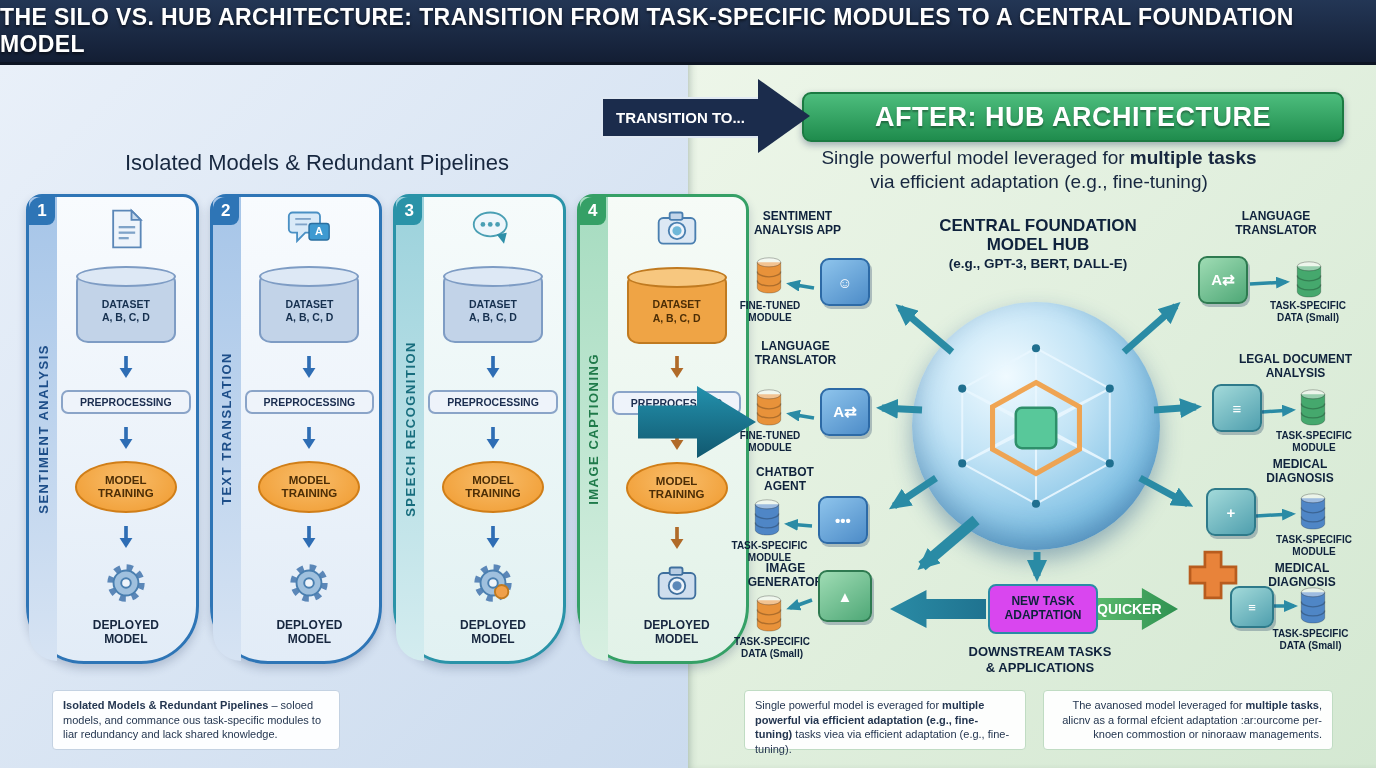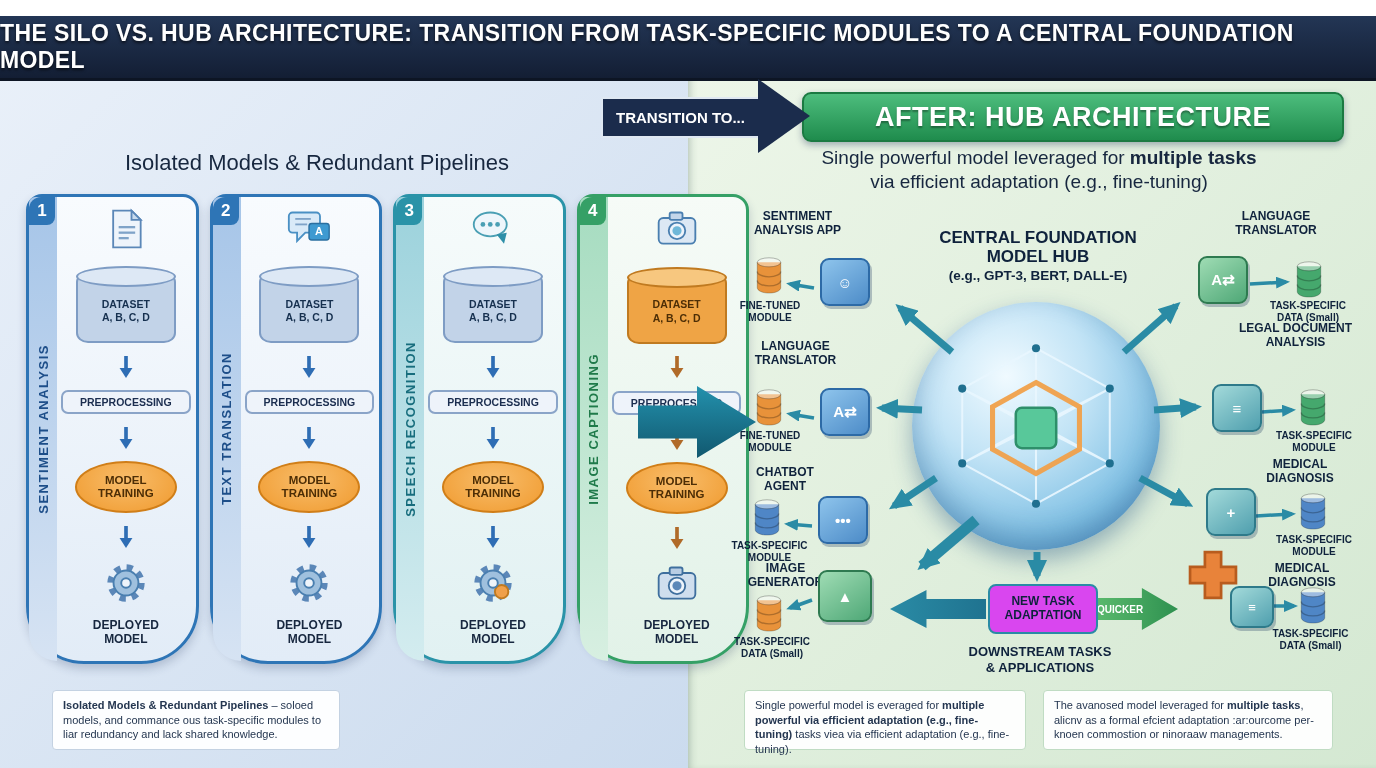--- a/index.html
+++ b/index.html
@@ -1,21 +1,21 @@
 <!DOCTYPE html>
 <html><head>
 <meta charset="utf-8">
 <style>
   html,body{margin:0;padding:0;background:#e9e9e9;}
   .stage{position:relative;width:1376px;height:768px;overflow:hidden;background:#fff;
          font-family:"Liberation Sans",sans-serif;}
   .pl{white-space:pre-line;}
 
   
-  .banner{position:absolute;left:0;top:16px;width:1376px;height:62px;
+  .banner{position:absolute;left:0;top:0;width:1376px;height:62px;
           background:linear-gradient(#233655,#131e34);display:flex;align-items:center;justify-content:center;
           border-bottom:3px solid #0d1524;z-index:6;}
   .banner-title{color:#fff;font-size:23px;font-weight:bold;letter-spacing:.4px;text-shadow:0 2px 3px rgba(0,0,0,.6);}
 
   
   .panel-left{position:absolute;left:0;top:62px;width:688px;height:706px;
               background:linear-gradient(135deg,#e9f0f9,#cbdbee);}
   .panel-right{position:absolute;left:688px;top:62px;width:688px;height:706px;
                background:linear-gradient(135deg,#edf6e9,#d4e8d2);box-shadow:inset 6px 0 10px -6px rgba(40,70,60,.4);}
 
@@ -72,21 +72,21 @@
 
   .prep{background:#eef3fa;border:2px solid #8aa4c8;border-radius:7px;padding:4px 17px;
         font-weight:bold;font-size:10.5px;color:#1b2d4f;text-align:center;}
   .train{width:102px;height:52px;background:radial-gradient(ellipse at 50% 35%,#f8bd6b,#f09a2e);
          border:2px solid #d07e18;border-radius:50%;display:flex;align-items:center;justify-content:center;
          text-align:center;font-weight:bold;font-size:11.5px;color:#4d2e06;line-height:1.15;box-sizing:border-box;}
   .deployed{text-align:center;font-weight:bold;font-size:12px;color:#17273f;line-height:1.15;}
   .icon{display:flex;align-items:center;justify-content:center;}
 
   
-  .hub-title{position:absolute;left:932px;top:228px;width:212px;text-align:center;z-index:4;color:#0f223c;}
+  .hub-title{position:absolute;left:932px;top:216px;width:212px;text-align:center;z-index:4;color:#0f223c;}
   .hub-title .t1{font-size:17px;font-weight:bold;line-height:1.12;}
   .hub-title .t2{font-size:13.5px;margin-top:2px;font-weight:bold;}
   .sphere{position:absolute;left:912px;top:302px;width:248px;height:248px;border-radius:50%;z-index:2;
           background:radial-gradient(circle at 38% 30%,#f0faff 0%,#c3e4f6 35%,#7fc0e4 70%,#4b92c8 100%);
           box-shadow:0 10px 22px rgba(30,80,130,.4), inset 0 -12px 28px rgba(20,60,110,.3);
           display:flex;align-items:center;justify-content:center;}
 
   .anode-title{position:absolute;text-align:center;font-weight:bold;font-size:12px;line-height:1.15;color:#0f223c;z-index:4;}
   .anode-sub{position:absolute;text-align:center;font-weight:bold;font-size:10px;line-height:1.2;color:#0f223c;z-index:4;}
   .dbicon{position:absolute;z-index:4;}
@@ -102,35 +102,35 @@
 
   .newtask{position:absolute;left:988px;top:584px;width:110px;height:50px;background:#d946ef;border:2.5px solid #2a8ba5;
            border-radius:8px;display:flex;align-items:center;justify-content:center;text-align:center;
            font-weight:bold;font-size:12px;color:#0f223c;z-index:4;line-height:1.15;box-sizing:border-box;}
   .arrow-left-big{position:absolute;left:890px;top:590px;width:96px;height:38px;z-index:3;
                   background:linear-gradient(90deg,#2a8ba5,#1f7390);
                   clip-path:polygon(100% 24%,38% 24%,38% 0,0 50%,38% 100%,38% 76%,100% 76%);}
   .quicker{position:absolute;left:1092px;top:588px;width:86px;height:42px;z-index:3;
            background:linear-gradient(90deg,#5cbb6e,#2e9150);
            clip-path:polygon(0 24%,58% 24%,58% 0,100% 50%,58% 100%,58% 76%,0 76%);
-           display:flex;align-items:center;color:#fff;font-weight:bold;font-size:10px;padding-left:5px;box-sizing:border-box;}
+           display:flex;align-items:center;color:#fff;font-weight:bold;font-size:14px;padding-left:5px;box-sizing:border-box;}
   .downstream{position:absolute;left:948px;top:644px;width:184px;text-align:center;font-weight:bold;font-size:13px;
               color:#0f223c;line-height:1.2;z-index:4;}
 
   .divider-arrow{position:absolute;left:638px;top:386px;width:118px;height:72px;z-index:5;
                  background:linear-gradient(#2391ad,#11586f);
                  clip-path:polygon(0 27%,50% 27%,50% 0,100% 50%,50% 100%,50% 73%,0 73%);}
 
   
   .caption{position:absolute;top:690px;height:60px;background:rgba(255,255,255,.94);border:1px solid #c4d2e2;
            border-radius:4px;padding:7px 10px;font-size:11px;line-height:1.32;color:#243650;box-sizing:border-box;z-index:2;}
   .cap1{left:52px;width:288px;}
   .cap2{left:357px;width:288px;}
   .cap3{left:744px;width:282px;border-color:#c0dcc3;}
-  .cap4{left:1043px;width:290px;border-color:#c0dcc3;}
+  .cap4{left:1043px;width:290px;border-color:#c0dcc3;text-align:right;}
 
   .overlay{position:absolute;left:0;top:0;z-index:3;pointer-events:none;}
 </style>
 </head>
 <body>
 
 <div class="stage">
 
   <div class="banner">
     <div class="banner-title">THE SILO VS. HUB ARCHITECTURE: TRANSITION FROM TASK-SPECIFIC MODULES TO A CENTRAL FOUNDATION MODEL</div>
@@ -488,21 +488,21 @@
     <svg width="30" height="38" viewBox="0 0 32 42" style="color:#45a86d">
         <path d="M3 7v28c0 3.3 5.8 6 13 6s13-2.7 13-6V7" fill="currentColor" stroke="rgba(0,0,0,.25)"></path>
         <ellipse cx="16" cy="7" rx="13" ry="5" fill="#fff" opacity=".45"></ellipse>
         <ellipse cx="16" cy="7" rx="13" ry="5" fill="none" stroke="rgba(0,0,0,.3)"></ellipse>
         <path d="M3 17c0 3.3 5.8 6 13 6s13-2.7 13-6M3 27c0 3.3 5.8 6 13 6s13-2.7 13-6" fill="none" stroke="rgba(0,0,0,.25)" stroke-width="1.5"></path>
       </svg>
   </span>
   <div class="anode-sub pl" style="left:1258px;top:300px;width:100px;">TASK-SPECIFIC
 DATA (Small)</div>
 
-  <div class="anode-title pl" style="left:1228px;top:322px;width:135px;">LEGAL DOCUMENT
+  <div class="anode-title pl" style="left:1228px;top:353px;width:135px;">LEGAL DOCUMENT
 ANALYSIS</div>
   <div class="cube cube-teal" style="left:1212px;top:384px;">
       <span>≡</span>
     </div>
   <span class="dbicon" style="left:1298px;top:388px;">
     <svg width="30" height="38" viewBox="0 0 32 42" style="color:#45a86d">
         <path d="M3 7v28c0 3.3 5.8 6 13 6s13-2.7 13-6V7" fill="currentColor" stroke="rgba(0,0,0,.25)"></path>
         <ellipse cx="16" cy="7" rx="13" ry="5" fill="#fff" opacity=".45"></ellipse>
         <ellipse cx="16" cy="7" rx="13" ry="5" fill="none" stroke="rgba(0,0,0,.3)"></ellipse>
         <path d="M3 17c0 3.3 5.8 6 13 6s13-2.7 13-6M3 27c0 3.3 5.8 6 13 6s13-2.7 13-6" fill="none" stroke="rgba(0,0,0,.25)" stroke-width="1.5"></path>

